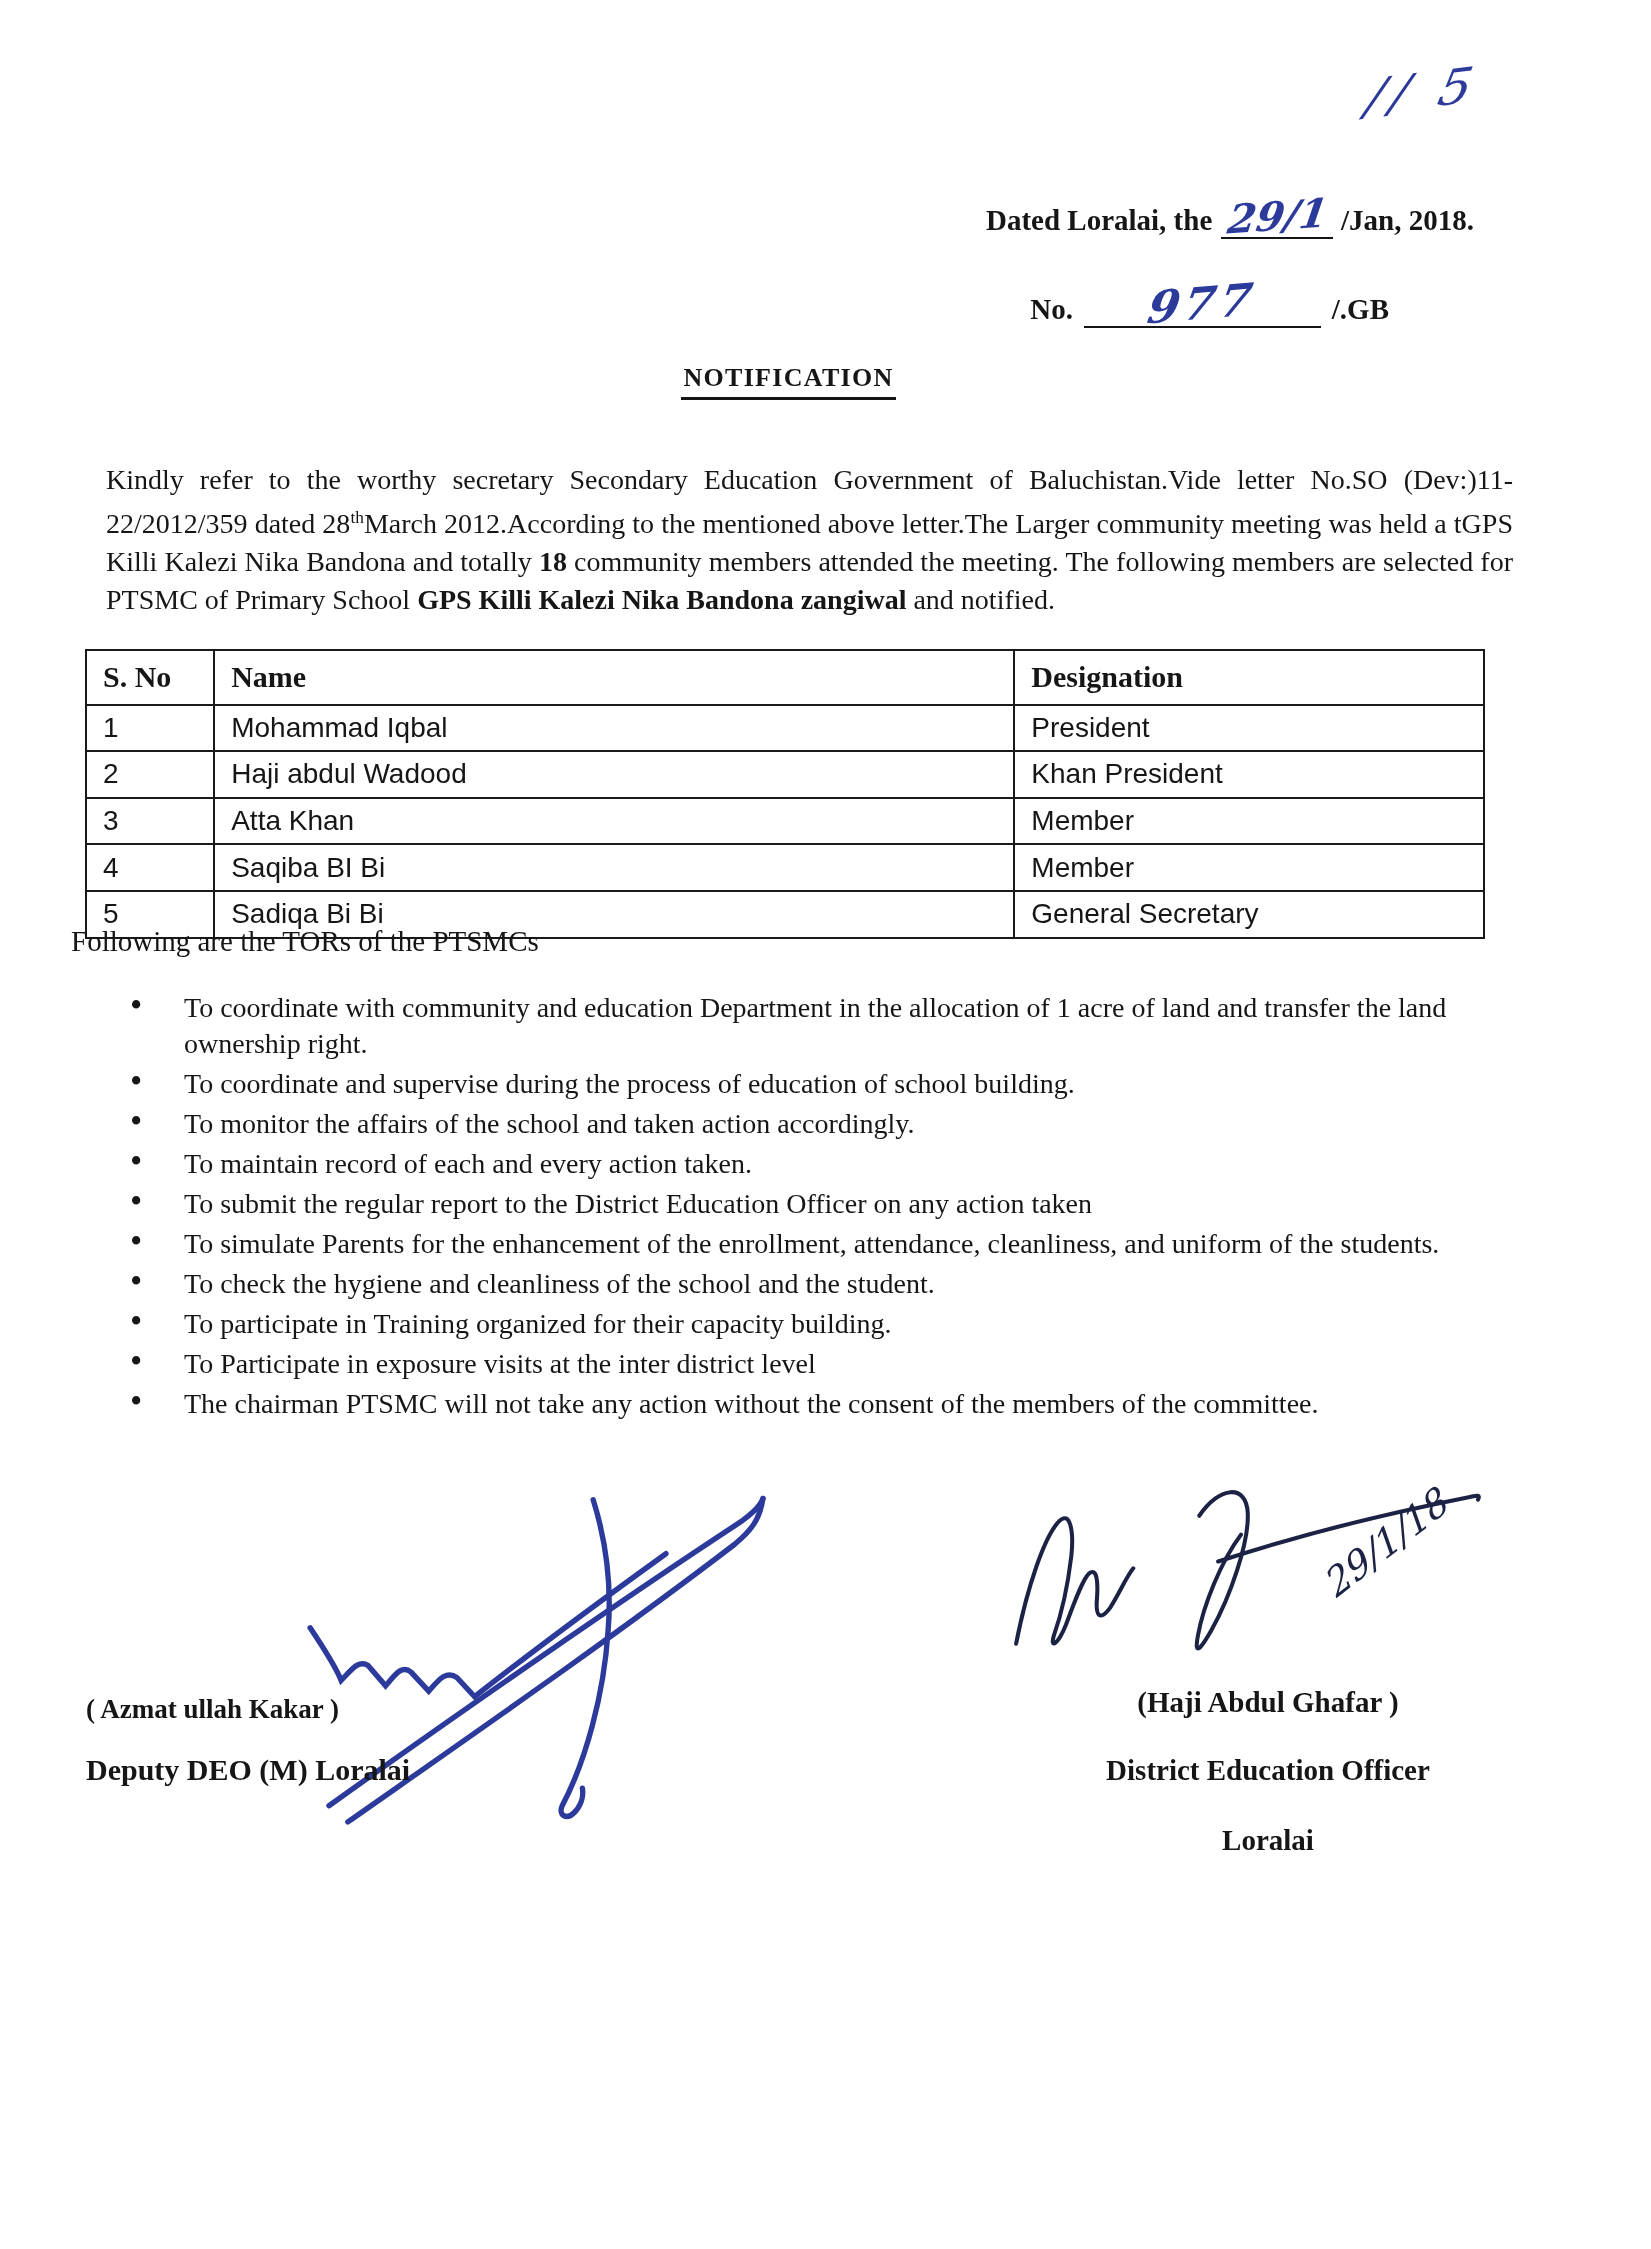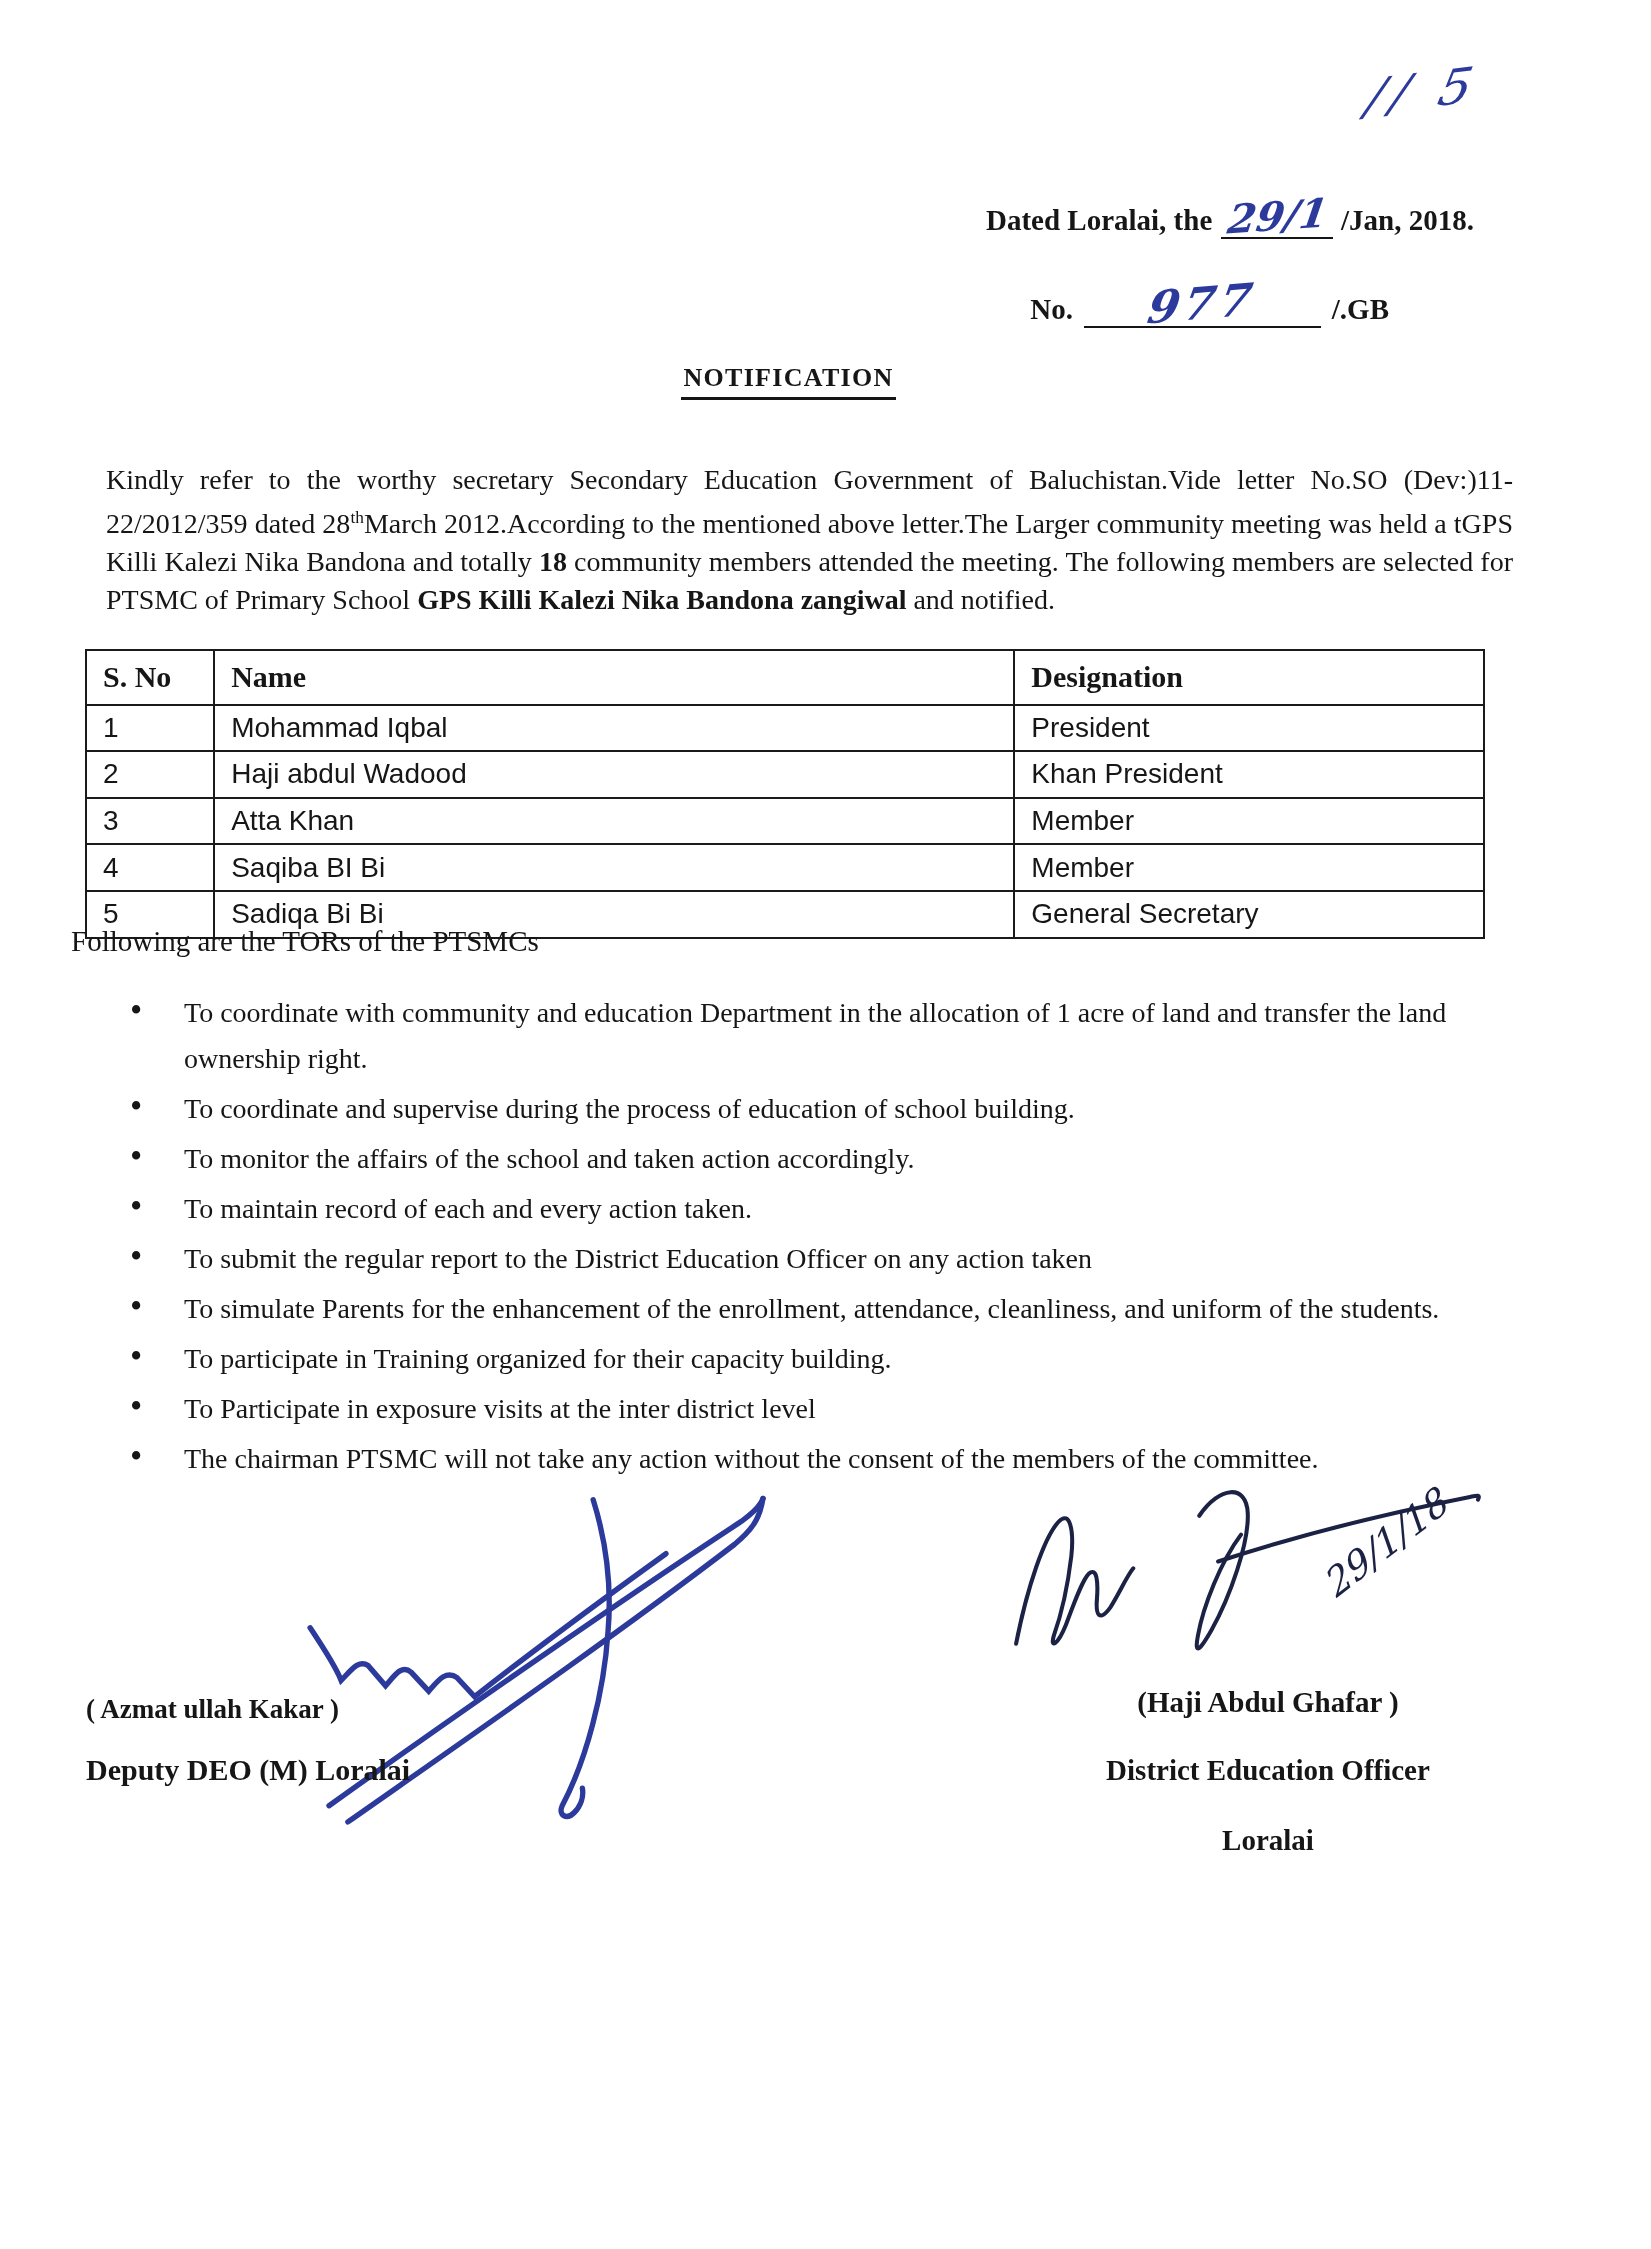--- a/index.html
+++ b/index.html
@@ -100,21 +100,21 @@
     position:absolute;top:925px;left:71px;
     font-size:29px;
   }
   .tors-list{
     position:absolute;top:990px;left:71px;width:1410px;
     list-style:none;margin:0;padding:0;
   }
   .tors-list li{
     position:relative;
     padding-left:113px;
-    font-size:28px;line-height:46px;
+    font-size:28px;line-height:36px;
     margin-bottom:4px;
   }
   .tors-list li::before{
     content:"\2022";
     position:absolute;left:59px;top:-2px;
     font-size:35px;
   }
   .sig-left-svg{position:absolute;left:302px;top:1489px;width:488px;height:341px;}
   .sig-left-svg path{fill:none;stroke:var(--ink-blue);stroke-width:8;stroke-linecap:round;}
   .sig-right-svg{position:absolute;left:997px;top:1474px;width:519px;height:202px;}
@@ -205,20 +205,21 @@
 
   <div class="tors-intro">Following are the TORs of the PTSMCs</div>
 
   <ul class="tors-list">
     <li>To coordinate with community and education Department in the allocation of 1 acre of land and transfer the land ownership right.</li>
     <li>To coordinate and supervise during the process of education of school building.</li>
     <li>To monitor the affairs of the school and taken action accordingly.</li>
     <li>To maintain record of each and every action taken.</li>
     <li>To submit the regular report to the District Education Officer on any action taken</li>
     <li>To simulate Parents for the enhancement of the enrollment, attendance, cleanliness, and uniform of the students.</li>
+    <li>To check the hygiene and cleanliness of the school and the student.</li>
     <li>To participate in Training organized for their capacity building.</li>
     <li>To Participate in exposure visits at the inter district level</li>
     <li>The chairman PTSMC will not take any action without the consent of the members of the committee.</li>
   </ul>
 
   <svg class="sig-left-svg" viewBox="0 0 724 506" aria-hidden="true">
     <path d="M40 470 C230 334 478 162 652 48 C670 35 681 23 684 14"></path>
     <path d="M684 14 C679 46 666 62 642 82 C462 220 242 372 68 494"></path>
     <path d="M12 206 C32 236 50 264 58 284 C72 270 84 252 98 262 L124 292 C138 276 148 260 162 272 L188 300 C202 284 214 268 230 280 L256 308 C320 258 440 168 540 96"></path>
     <path d="M432 16 C452 80 460 142 454 212 C448 302 422 402 386 470 C380 484 392 492 404 480 C414 470 418 456 416 444"></path>

